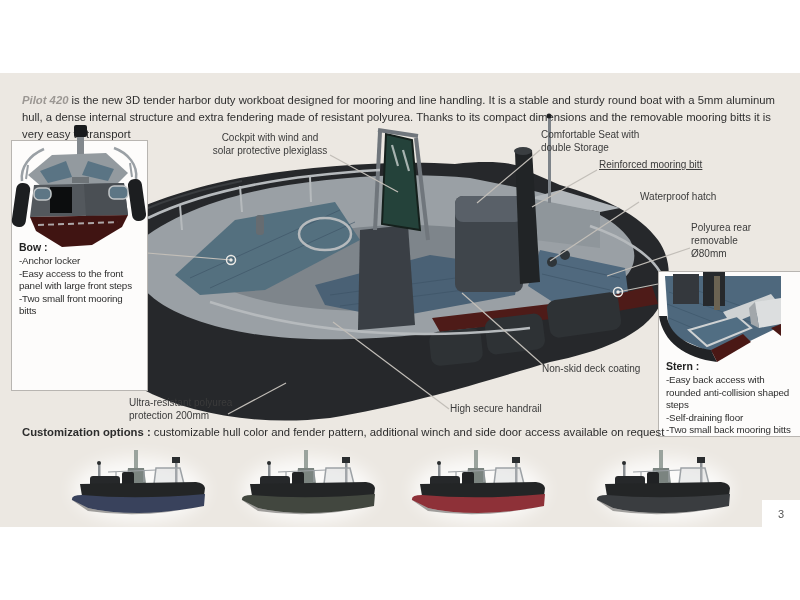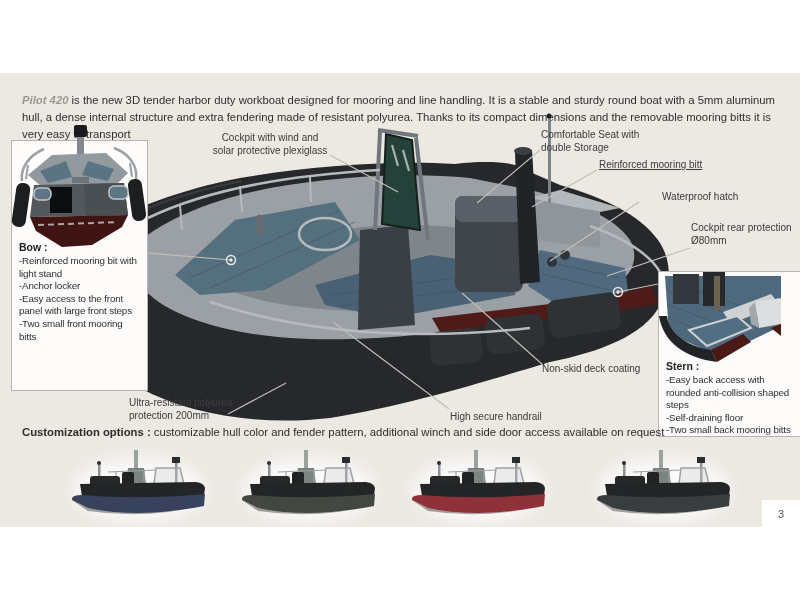--- a/index.html
+++ b/index.html
@@ -125,25 +125,25 @@
       <circle cx="618" cy="292" r="4.5" fill="none" stroke="#eceae6" stroke-width="1.5"></circle>
       <circle cx="618" cy="292" r="1.7" fill="#eceae6"></circle>
     </g>
   </svg>
 
   <div class="callout center" style="left:205px;top:131px;width:130px;">Cockpit with wind and
 solar protective plexiglass</div>
   <div class="callout" style="left:541px;top:128px;">Comfortable Seat with
 double Storage</div>
   <div class="callout" style="left:599px;top:158px;text-decoration:underline;">Reinforced mooring bitt</div>
-  <div class="callout" style="left:662px;top:190px;">Waterproof hatch</div>
-  <div class="callout" style="left:691px;top:221px;">Cockpit rear protection
+  <div class="callout" style="left:640px;top:190px;">Waterproof hatch</div>
+  <div class="callout" style="left:691px;top:221px;">Polyurea rear removable
 Ø80mm</div>
   <div class="callout" style="left:542px;top:362px;">Non-skid deck coating</div>
-  <div class="callout" style="left:450px;top:402px;margin-top:8px;">High secure handrail</div>
+  <div class="callout" style="left:450px;top:402px;">High secure handrail</div>
   <div class="callout" style="left:129px;top:396px;">Ultra-resistant polyurea
 protection 200mm</div>
 
   <div class="panel" style="left:11px;top:140px;width:137px;height:251px;">
     <svg style="position:absolute;left:2px;top:-16px;overflow:visible;" width="130" height="128" viewBox="0 0 130 128">
       <rect x="60" y="0" width="13" height="12" rx="2" fill="#191b1d"></rect>
       <rect x="63" y="12" width="7" height="44" fill="#82888d"></rect>
       <path d="M 14,50 L 38,30 L 92,28 L 114,48 L 102,60 L 28,62 Z" fill="#939a9f"></path>
       <path d="M 26,46 L 52,36 L 58,52 L 34,58 Z" fill="#5a7484"></path>
       <path d="M 74,36 L 100,44 L 94,56 L 68,50 Z" fill="#5a7484"></path>
@@ -160,21 +160,20 @@
       <rect x="20" y="63" width="17" height="12" rx="5" fill="#5d7685" stroke="#c2c6c8" stroke-width="1.5"></rect>
       <rect x="95" y="61" width="19" height="13" rx="5" fill="#5d7685" stroke="#c2c6c8" stroke-width="1.5"></rect>
       <path d="M 16,92 L 114,90 L 108,102 L 78,120 L 48,122 L 22,106 Z" fill="#401412"></path>
       <path d="M 24,100 L 104,97" stroke="#c9ccce" stroke-width="2" stroke-dasharray="6 4" opacity="0.8"></path>
       <rect x="0" y="58" width="14" height="44" rx="6" fill="#1c1e20" transform="rotate(8 7 80)"></rect>
       <rect x="116" y="54" width="14" height="42" rx="6" fill="#1c1e20" transform="rotate(-8 123 75)"></rect>
     </svg>
     <div class="panel-text" style="top:100px;">
       <p class="panel-title">Bow :</p>
       <div class="panel-list">
-        <div>-Reinforced mooring bit with light stand</div>
         <div>-Anchor locker</div>
         <div>-Easy access to the front panel with large front steps</div>
         <div>-Two small front mooring bitts</div>
       </div>
     </div>
   </div>
 
   <div class="panel" style="left:658px;top:271px;width:148px;height:166px;">
     <svg style="position:absolute;left:0;top:0;" width="126" height="92" viewBox="0 0 126 92">
       <path d="M 6,4 L 122,4 L 122,54 L 60,84 L 10,62 Z" fill="#4e687d"></path>

